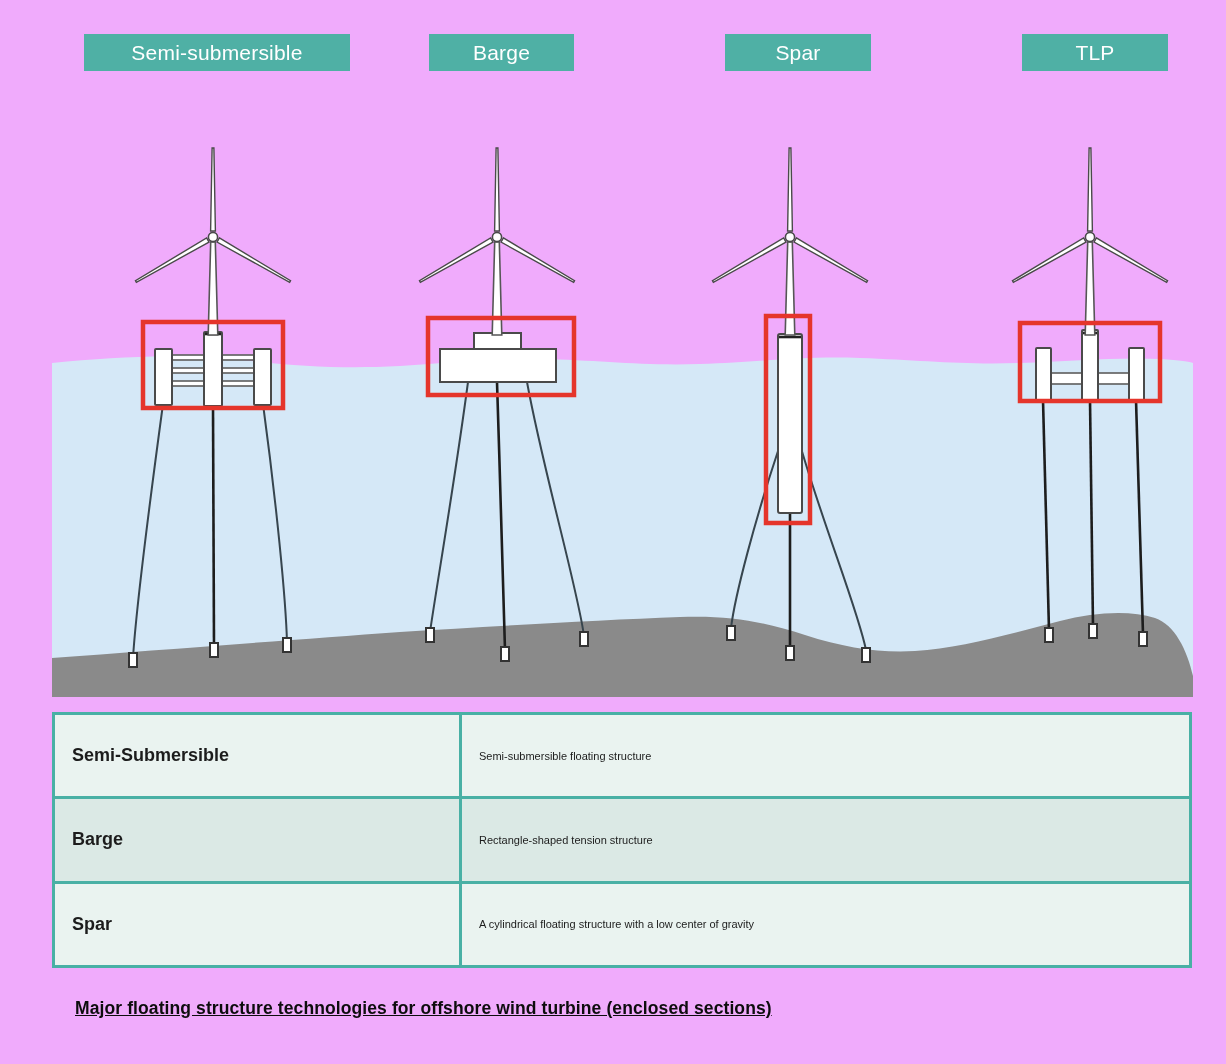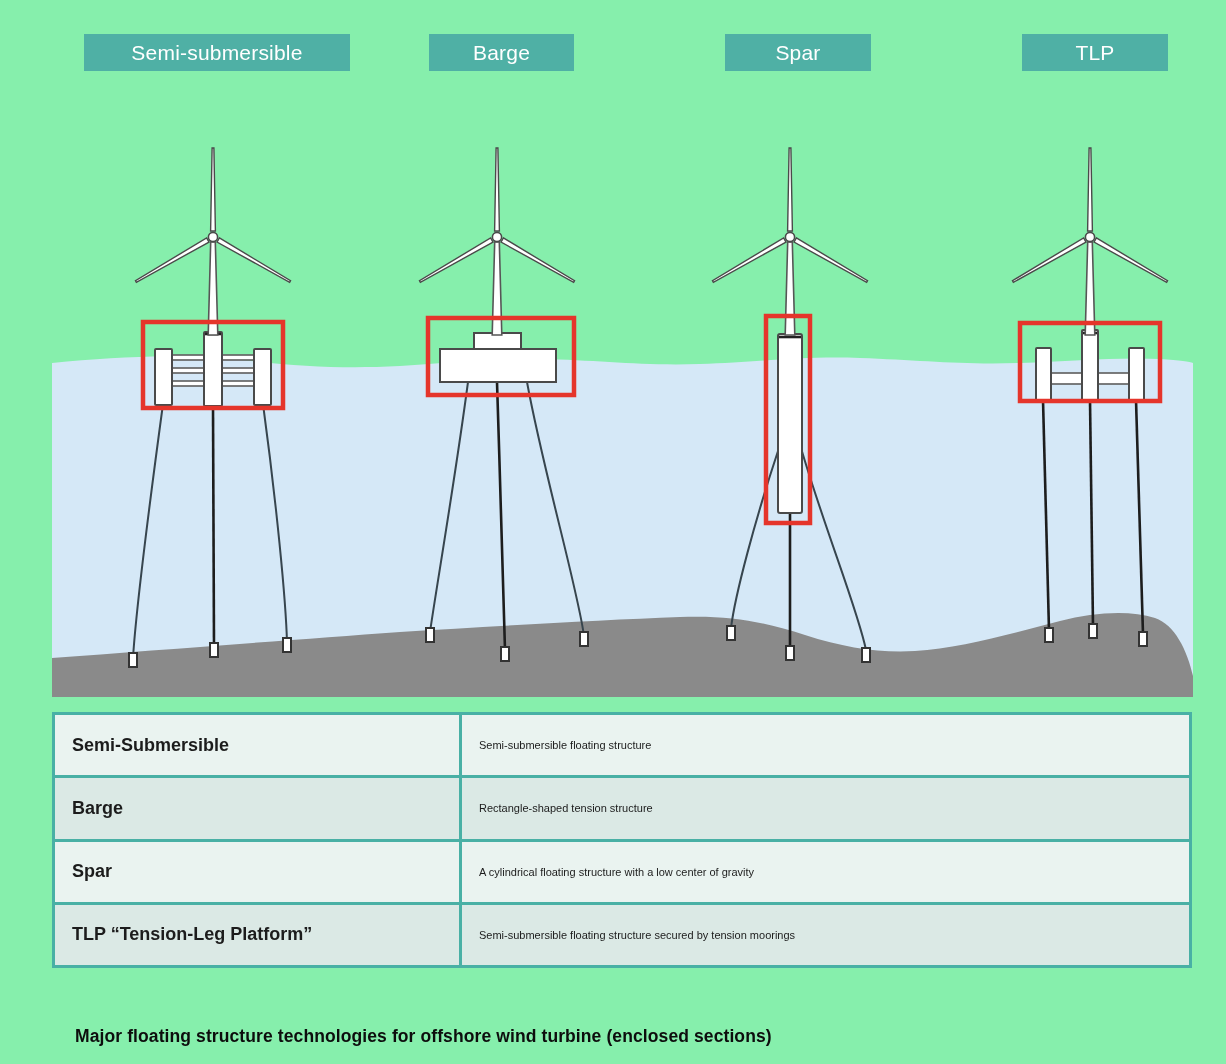--- a/index.html
+++ b/index.html
@@ -9,21 +9,21 @@
     --seabed-gray:#8a8a8a;
     --highlight-red:#e5352b;
     --row-light:#eaf3f0;
     --row-dark:#dbe9e5;
     --ink:#1c1c1c;
   }
   html,body{margin:0;padding:0;background:#ffffff;}
   .page{
     position:relative;
     width:1226px;height:1064px;
-    background:#86efac;
+    background:#f0abfc;
     font-family:"Liberation Sans", sans-serif;
     overflow:hidden;
   }
   .pill{
     position:absolute;
     background:var(--label-teal);
     color:#ffffff;
     font-size:21px;
     text-align:center;
     line-height:37px;
@@ -62,25 +62,26 @@
     vertical-align:middle;
     color:var(--ink);
   }
   td.term{width:387px;font-weight:bold;font-size:18px;}
   td.desc{font-size:11px;}
   tr.row-light td{background:var(--row-light);}
   tr.row-dark td{background:var(--row-dark);}
 
   .caption{
     position:absolute;
-    left:75px;top:1026px;
+    left:75px;top:998px;
     font-size:17.5px;
     font-weight:600;
     color:#0d0d0d;
     letter-spacing:0.1px;
+    text-decoration:underline;
   }
 </style>
 </head>
 <body>
 
 <div class="page">
 
   <div class="pill pill-semi">Semi-submersible</div>
   <div class="pill pill-barge">Barge</div>
   <div class="pill pill-spar">Spar</div>
@@ -187,22 +188,18 @@
         <td class="desc">Semi-submersible floating structure</td>
       </tr>
       <tr class="row-dark">
         <td class="term">Barge</td>
         <td class="desc">Rectangle-shaped tension structure</td>
       </tr>
       <tr class="row-light">
         <td class="term">Spar</td>
         <td class="desc">A cylindrical floating structure with a low center of gravity</td>
       </tr>
-      <tr class="row-dark">
-        <td class="term">TLP “Tension-Leg Platform”</td>
-        <td class="desc">Semi-submersible floating structure secured by tension moorings</td>
-      </tr>
     </tbody>
   </table>
 
   <div class="caption">Major floating structure technologies for offshore wind turbine (enclosed sections)</div>
 
 </div>
 
 </body></html>

